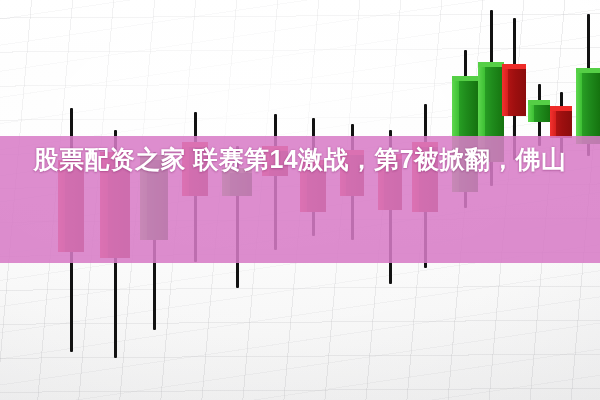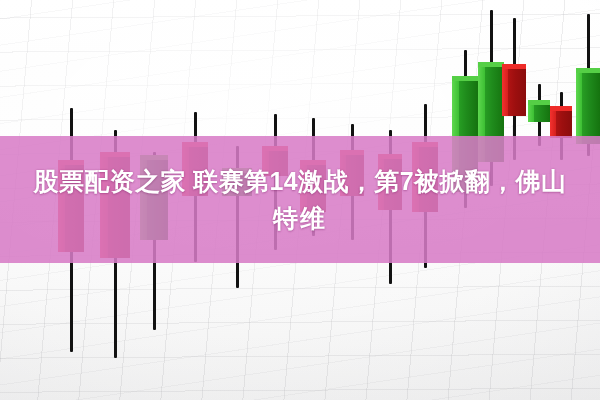--- a/index.html
+++ b/index.html
@@ -253,18 +253,17 @@
           <div class="left"></div>
           <div class="cap"></div>
         </div>
       </div>
     </div>
 
   <div id="banner" style="top: 136px; height: 127px;">
     <div class="tint"></div>
   </div>
 
-  <div id="caption" style="top: 163px;">
+  <div id="caption" style="top: 141px;">
     <span class="line l1">股票配资之家 联赛第14激战，第7被掀翻，佛山</span>
-    <span class="line l3">特维</span>
   </div>
 
 </div>
 
 </body></html>

